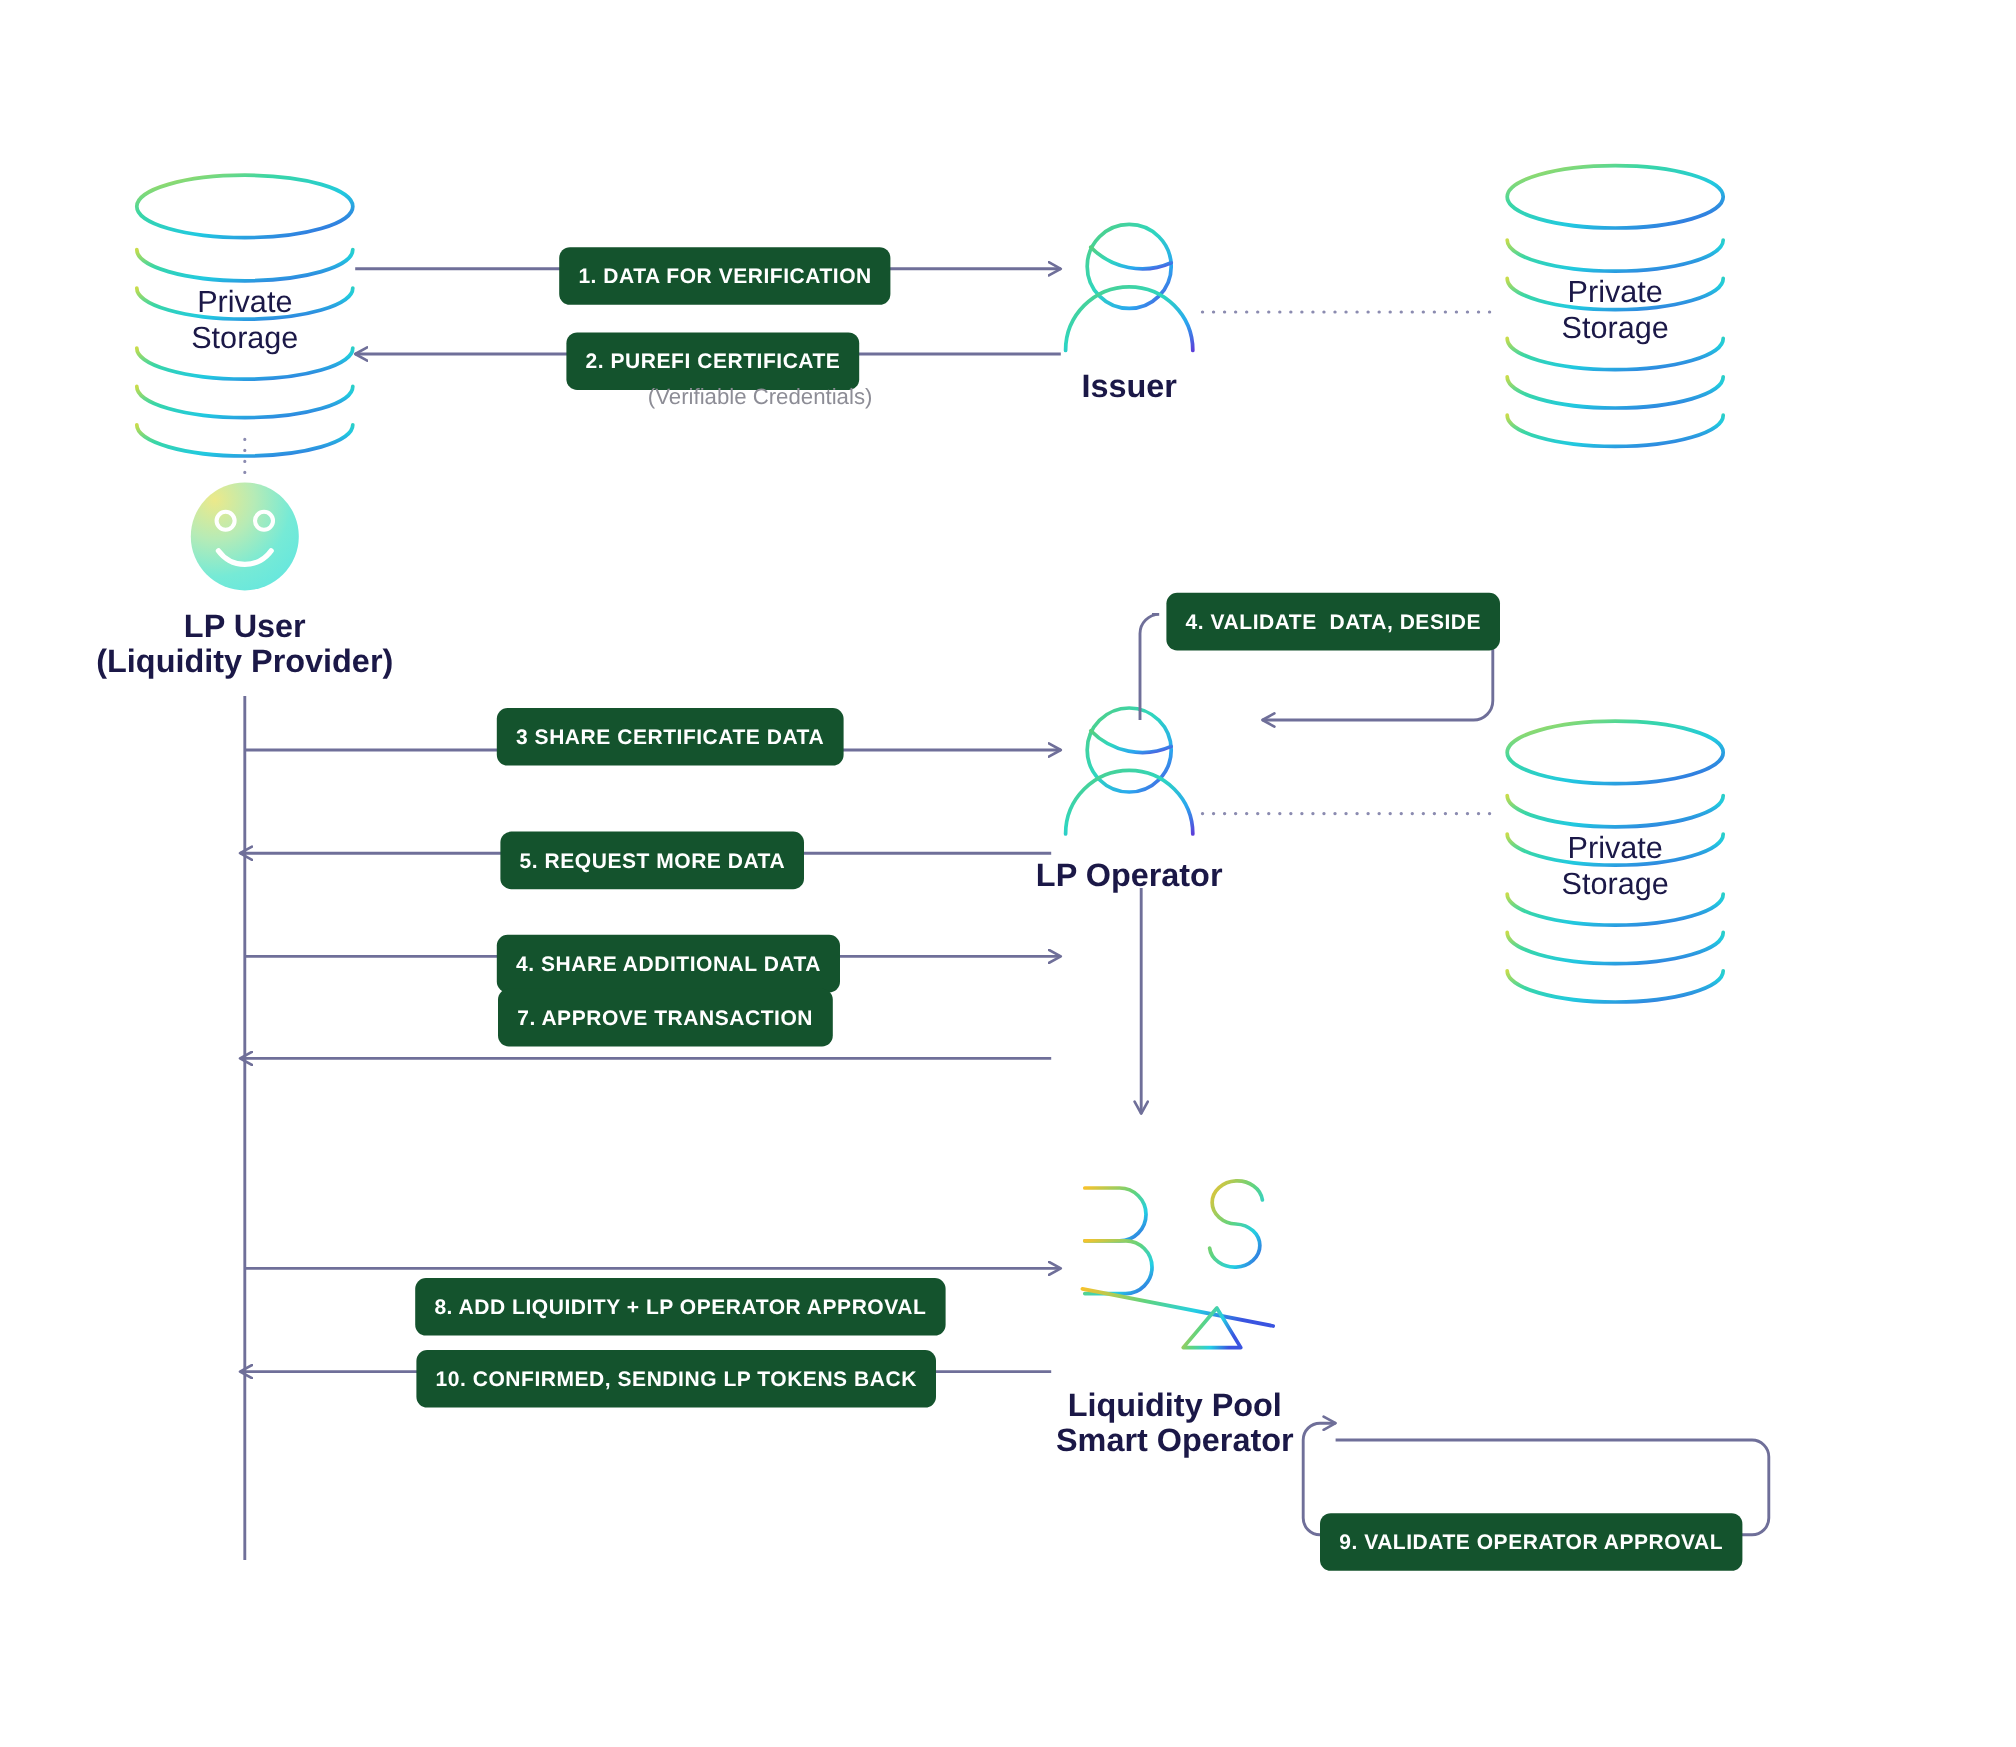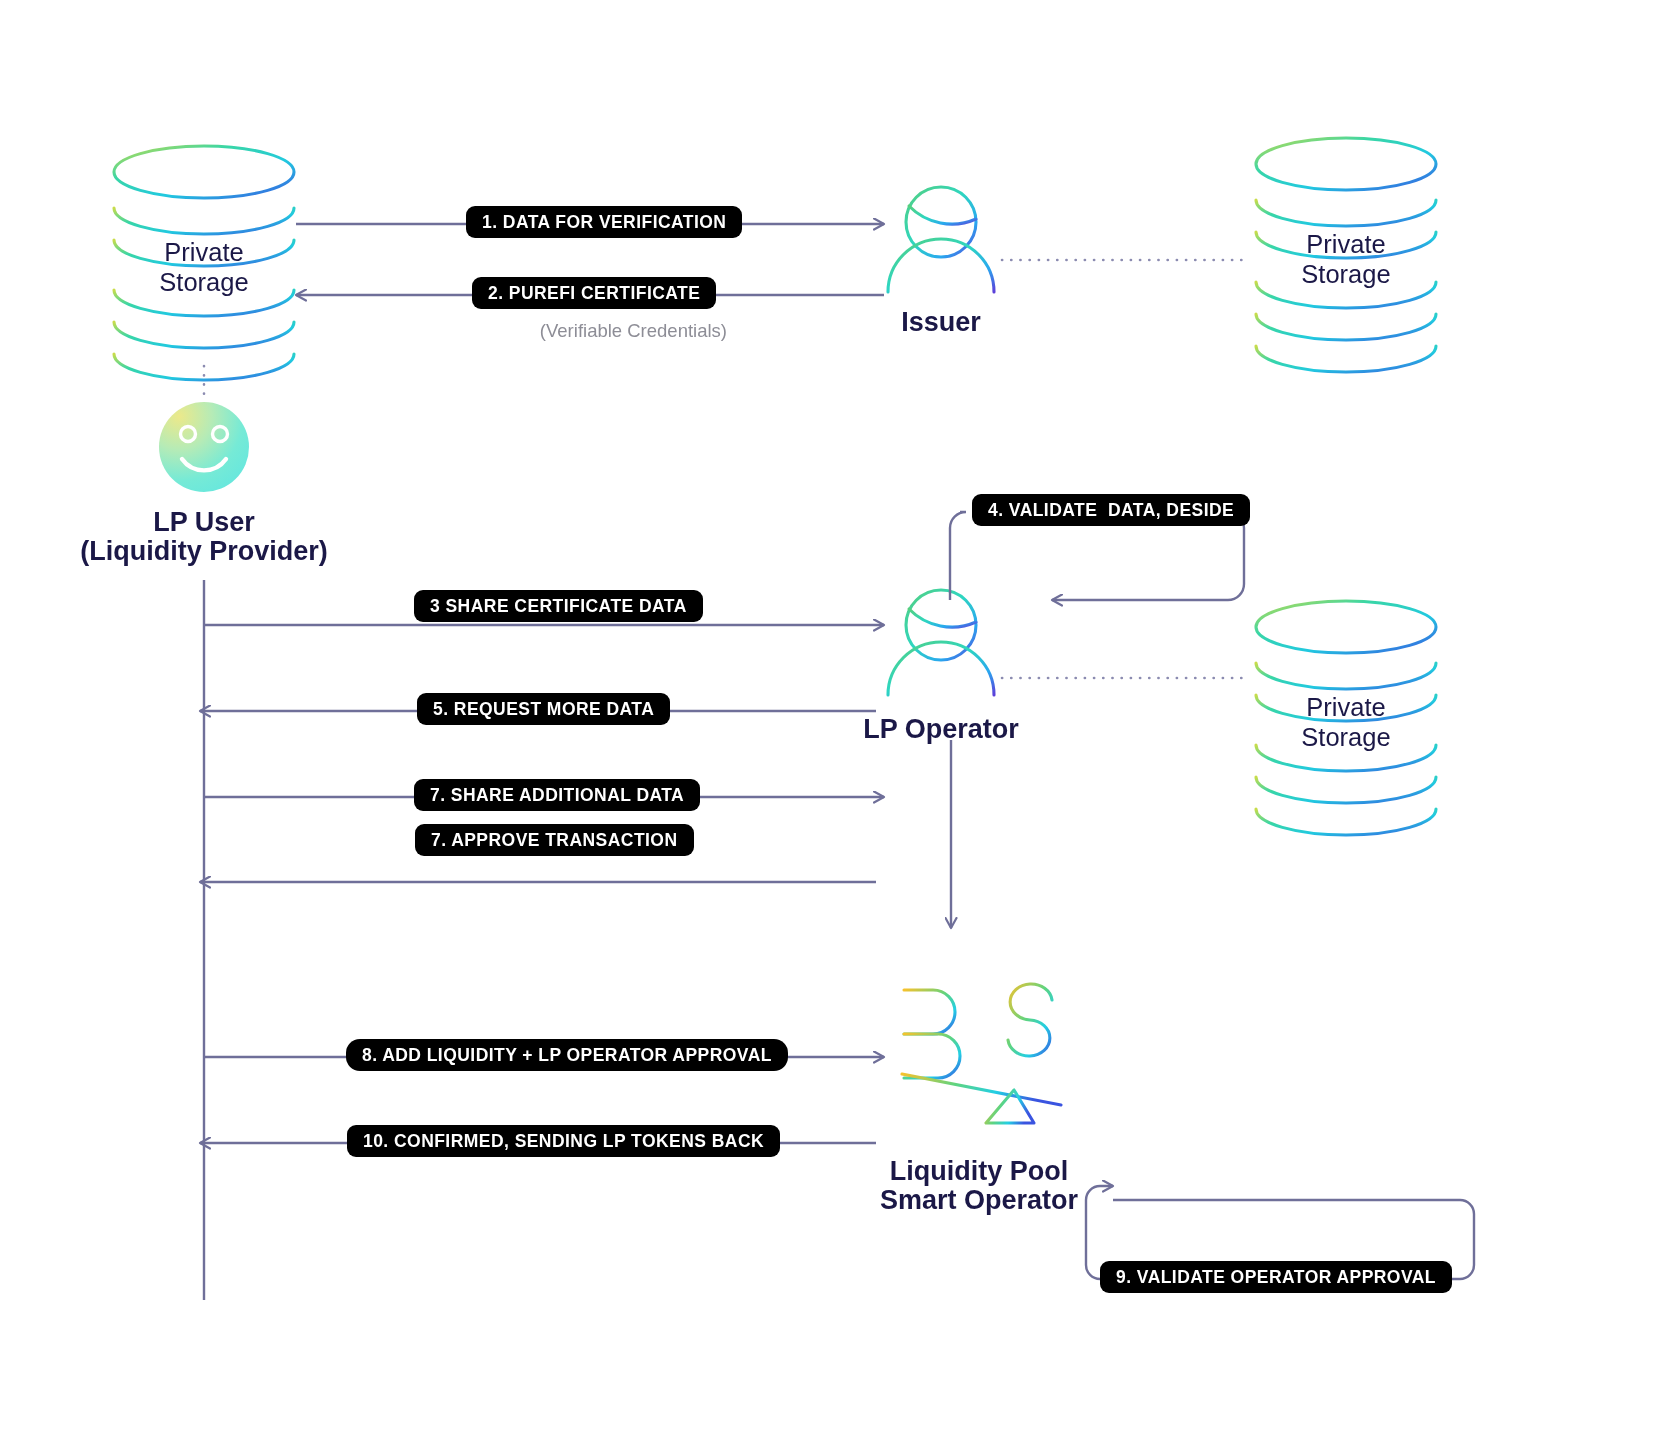--- a/index.html
+++ b/index.html
@@ -2,24 +2,24 @@
 <html><head>
 <meta charset="utf-8">
 <style>
   html,body{margin:0;padding:0;background:#ffffff;}
   body{width:1680px;height:1456px;position:relative;
        font-family:"Liberation Sans","DejaVu Sans",sans-serif;
        -webkit-font-smoothing:antialiased;overflow:hidden;}
   #stage{position:absolute;left:0;top:0;width:1680px;height:1456px;}
 
   
-  .chip{position:absolute;background:#000000;color:#ffffff;border-radius:9px;
+  .chip{position:absolute;background:#14532d;color:#ffffff;border-radius:9px;
         font-size:17.5px;font-weight:700;letter-spacing:.45px;
         display:flex;align-items:center;justify-content:center;
-        white-space:pre;height:32px;padding:0 16px;z-index:6;}
+        white-space:pre;height:48px;padding:0 16px;z-index:6;}
 
   
   .nodelabel{position:absolute;color:#1b1847;font-weight:700;text-align:center;
              font-size:27px;line-height:1.08;z-index:6;white-space:pre;}
   .cyl-label{position:absolute;color:#1b1847;font-weight:400;text-align:center;
              font-size:25.5px;line-height:1.16;z-index:6;white-space:pre;}
   .subnote{position:absolute;color:#8d8d96;font-size:18.5px;font-weight:400;
            text-align:right;white-space:pre;z-index:6;}
 
   
@@ -198,23 +198,23 @@
   <div class="chip" style="left:472px;top:277px;">2. PUREFI CERTIFICATE</div>
 
   <div class="subnote" style="left:437px;top:320px;width:290px;">(Verifiable Credentials)</div>
 
   <div class="chip" style="left:414px;top:590px;">3 SHARE CERTIFICATE DATA</div>
 
   <div class="chip" style="left:972px;top:494px;">4. VALIDATE  DATA, DESIDE</div>
 
   <div class="chip" style="left:417px;top:693px;">5. REQUEST MORE DATA</div>
 
-  <div class="chip" style="left:414px;top:779px;">7. SHARE ADDITIONAL DATA</div>
+  <div class="chip" style="left:414px;top:779px;">4. SHARE ADDITIONAL DATA</div>
 
   <div class="chip" style="left:415px;top:824px;">7. APPROVE TRANSACTION</div>
 
-  <div class="chip" style="left:346px;top:1039px;border-radius:14px;">8. ADD LIQUIDITY + LP OPERATOR APPROVAL</div>
+  <div class="chip" style="left:346px;top:1065px;">8. ADD LIQUIDITY + LP OPERATOR APPROVAL</div>
 
   <div class="chip" style="left:1100px;top:1261px;">9. VALIDATE OPERATOR APPROVAL</div>
 
   <div class="chip" style="left:347px;top:1125px;">10. CONFIRMED, SENDING LP TOKENS BACK</div>
 
 </div>
 
 </body></html>

